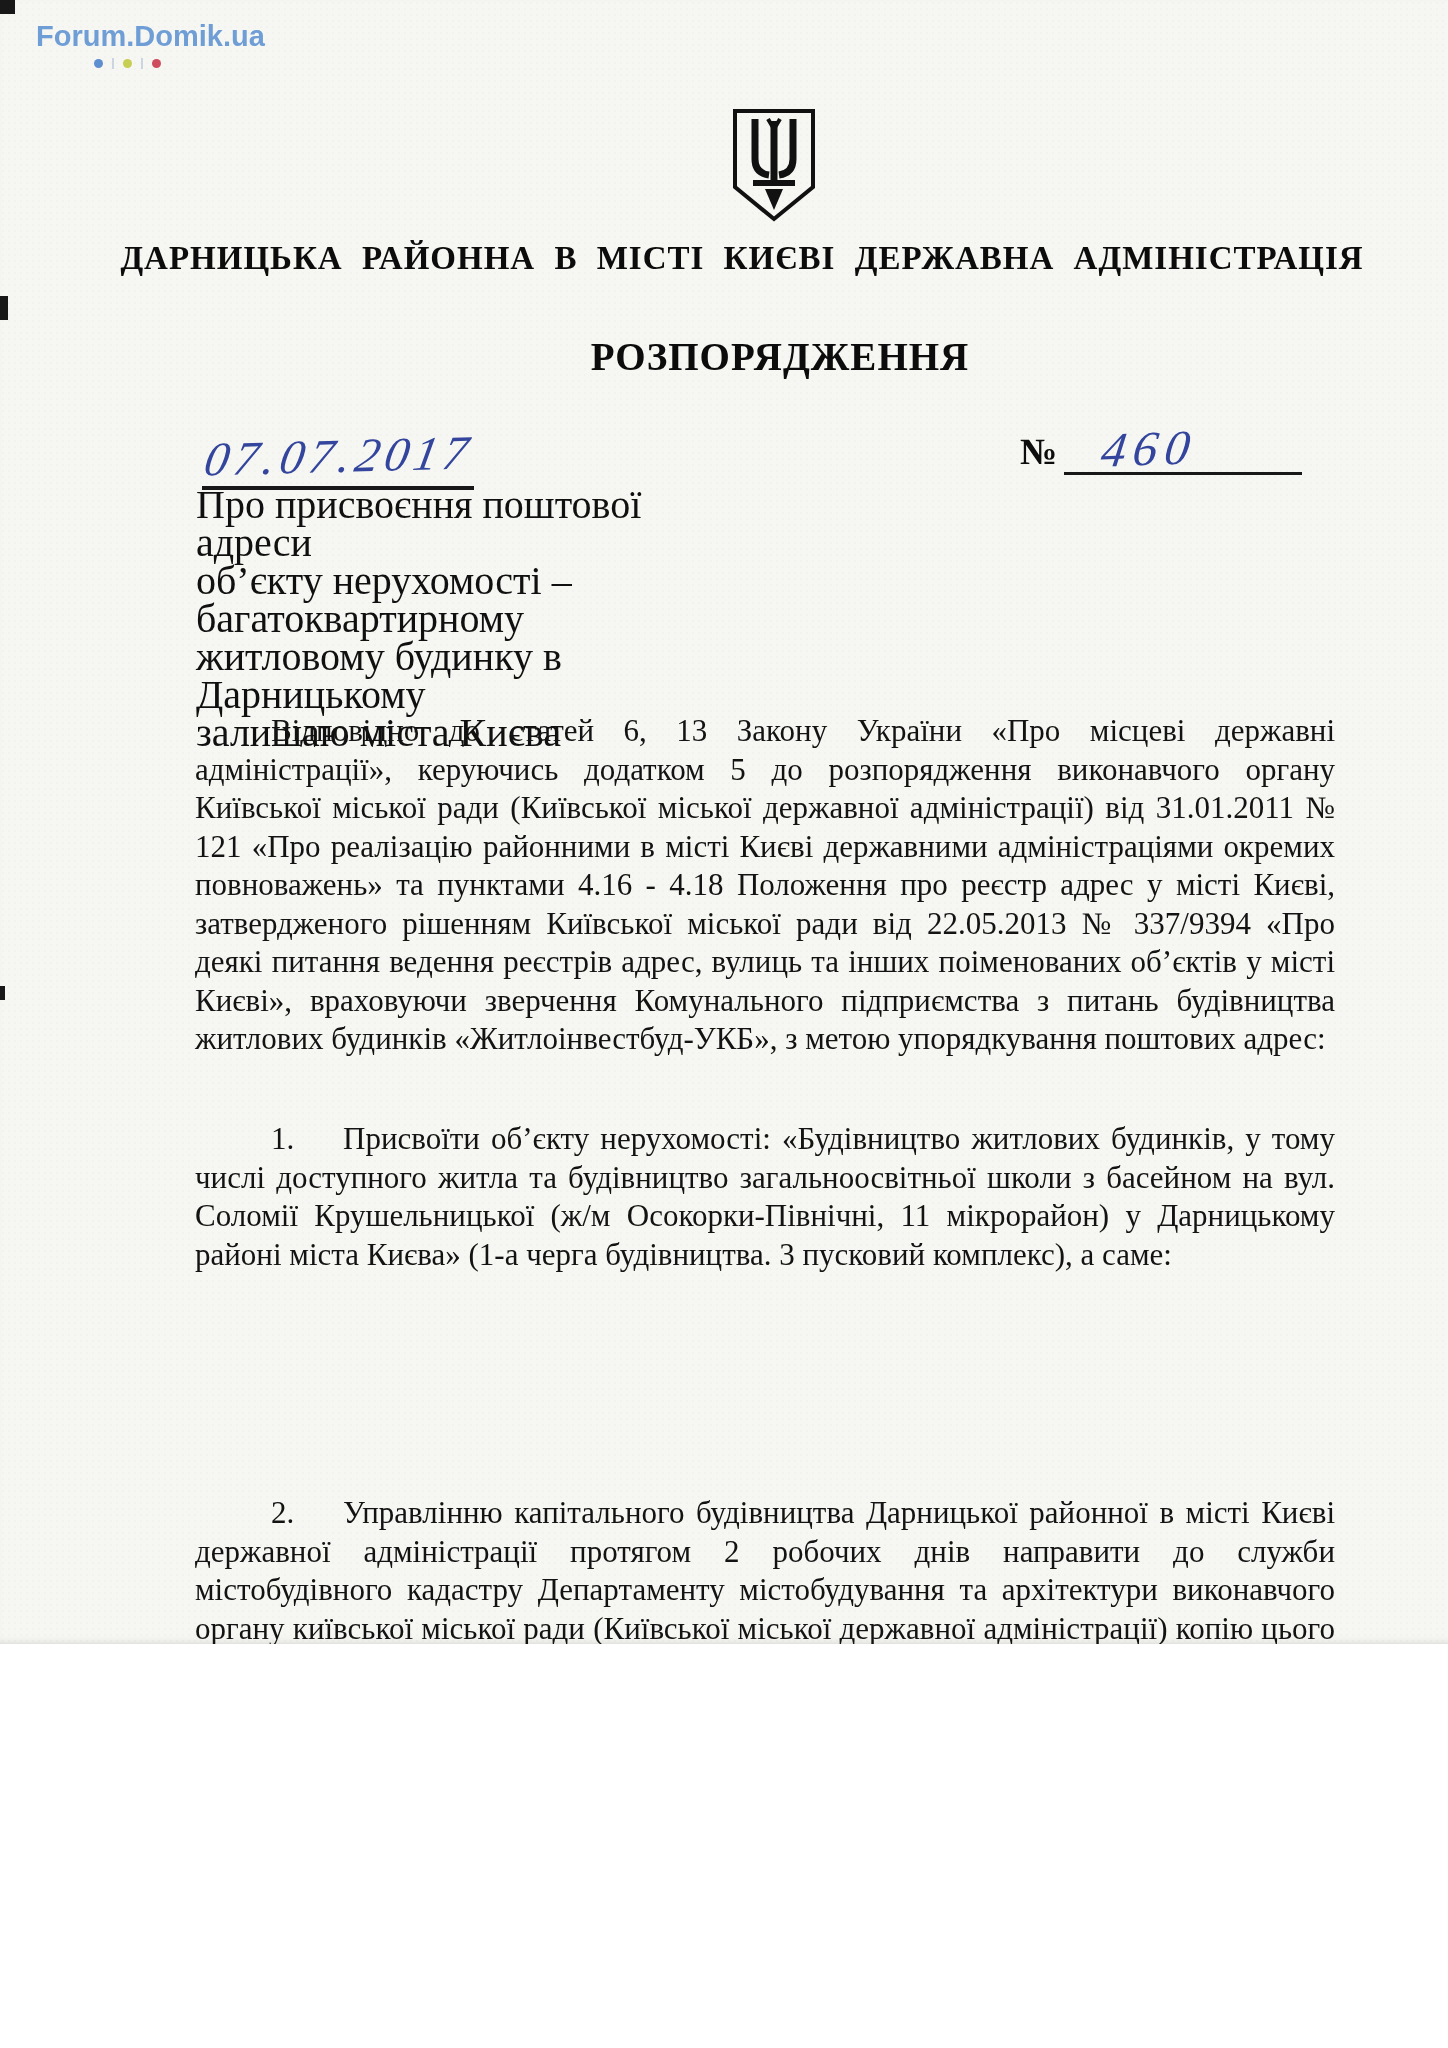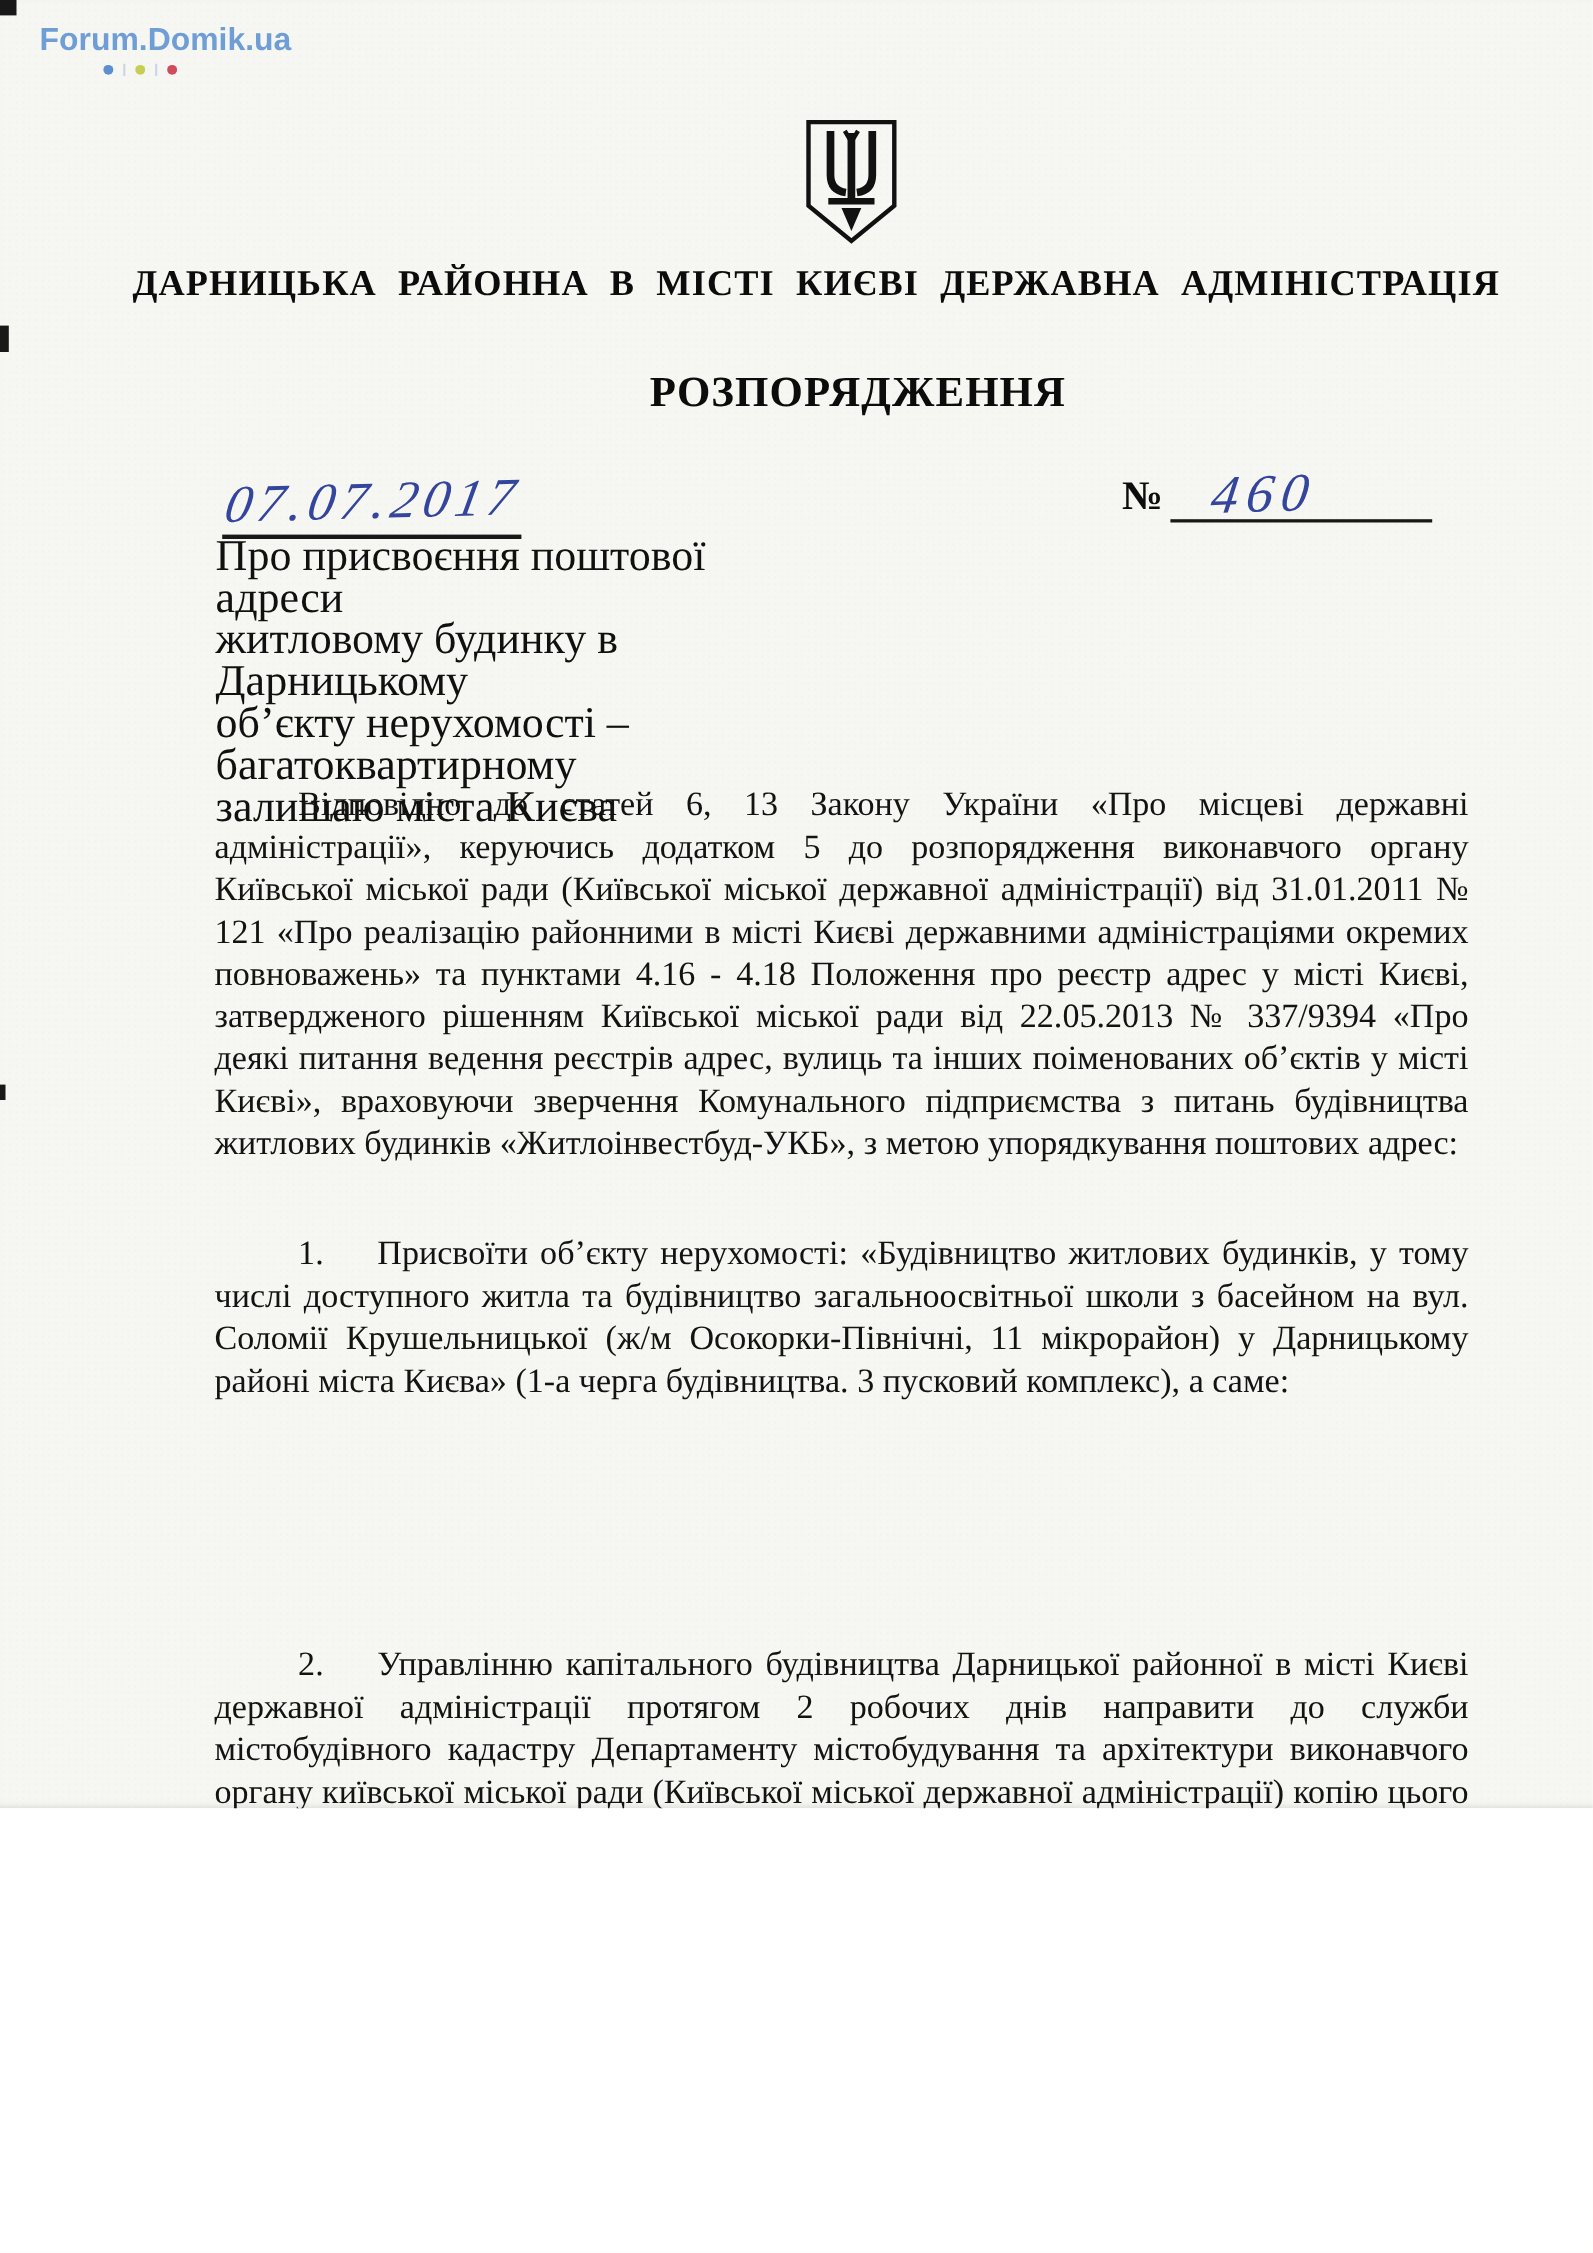--- a/index.html
+++ b/index.html
@@ -111,22 +111,22 @@
   <div class="doc-type">РОЗПОРЯДЖЕННЯ</div>
 
   <div class="hand date-hand">07.07.2017</div>
   <div class="date-line"></div>
   <div class="num-sign">№</div>
   <div class="num-line"></div>
   <div class="hand num-hand">460</div>
 
   <div class="subject">
     <div>Про присвоєння поштової адреси</div>
+    <div>об’єкту нерухомості – багатоквартирному</div>
     <div>житловому будинку в Дарницькому</div>
-    <div>об’єкту нерухомості – багатоквартирному</div>
     <div>залишаю міста Києва</div>
   </div>
 
   <p class="par p1"><span>Відповідно до статей 6, 13 Закону України «Про місцеві державні адміністрації», керуючись додатком 5 до розпорядження виконавчого органу Київської міської ради (Київської міської державної адміністрації) від 31.01.2011 № 121 «Про реалізацію районними в місті Києві державними адміністраціями окремих повноважень» та пунктами 4.16 - 4.18 Положення про реєстр адрес у місті Києві, затвердженого рішенням Київської міської ради від 22.05.2013 № 337/9394 «Про деякі питання ведення реєстрів адрес, вулиць та інших поіменованих об’єктів у місті Києві», враховуючи зверчення Комунального підприємства з питань будівництва житлових будинків «Житлоінвестбуд-УКБ», з метою упорядкування поштових адрес:</span></p>
 
   <p class="par p-item1"><span class="num">1.</span><span>Присвоїти об’єкту нерухомості: «Будівництво житлових будинків, у тому числі доступного житла та будівництво загальноосвітньої школи з басейном на вул. Соломії Крушельницької (ж/м Осокорки-Північні, 11 мікрорайон) у Дарницькому районі міста Києва» (1-а черга будівництва. 3 пусковий комплекс), а саме:</span></p>
 
 
   <p class="par p2"><span class="num">2.</span><span>Управлінню капітального будівництва Дарницької районної в місті Києві державної адміністрації протягом 2 робочих днів направити до служби містобудівного кадастру Департаменту містобудування та архітектури виконавчого органу київської міської ради (Київської міської державної адміністрації) копію цього розпорядження для внесення поштової адреси до єдиного реєстру адрес.</span></p>
 

